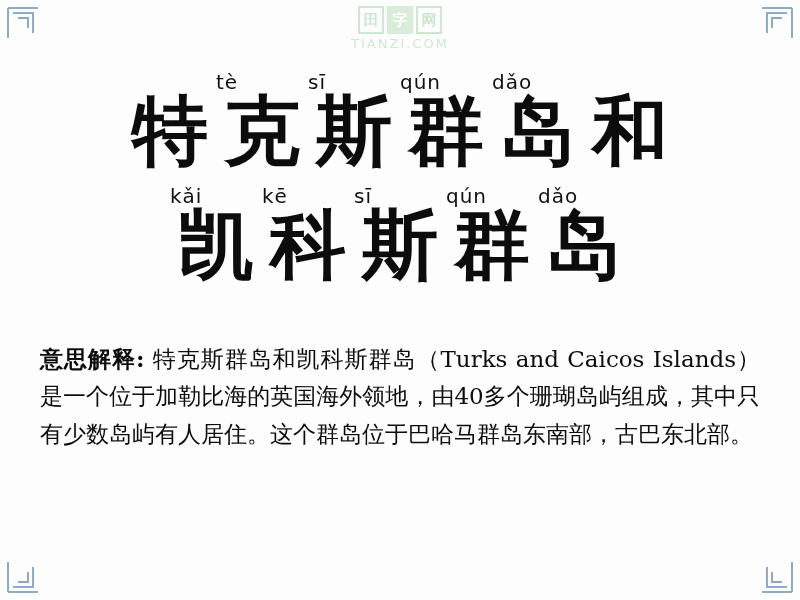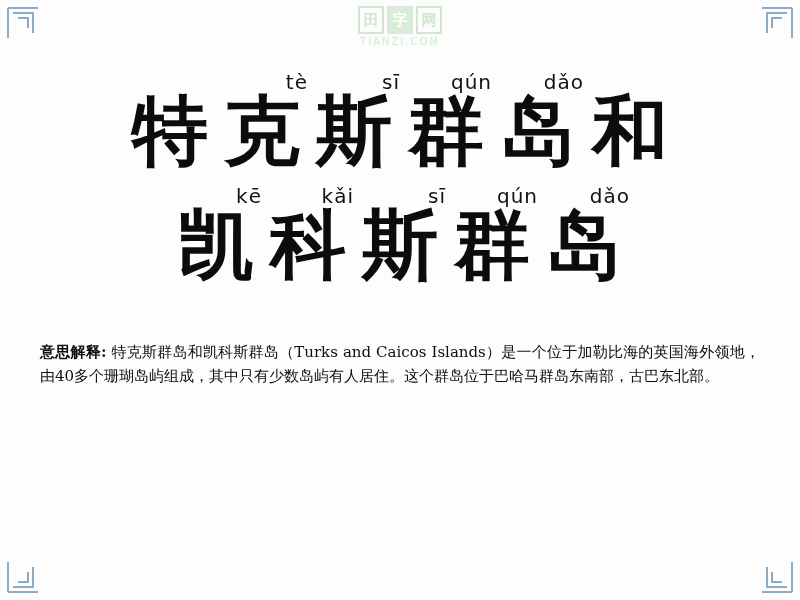--- a/index.html
+++ b/index.html
@@ -60,21 +60,21 @@
     justify-content: center;
     font-weight: bold;
   }
   .watermark .wm-box.filled {
     background: #d9ecd9;
     border-color: #d9ecd9;
     color: #ffffff;
   }
   .watermark .wm-sub {
     margin-top: 3px;
-    font-size: 10px;
+    font-size: 13px;
     letter-spacing: 2px;
     color: #d2e7d2;
     font-family: "DejaVu Sans", sans-serif;
   }
 
   .content {
     position: absolute;
     top: 70px;
     left: 0;
     width: 800px;
@@ -85,21 +85,21 @@
     display: flex;
     justify-content: center;
     align-items: flex-end;
     font-family: "DejaVu Sans", sans-serif;
     font-size: 20px;
     color: #111111;
     letter-spacing: 1px;
   }
   .pinyin-cell {
     width: 92px;
-    text-align: right;
+    text-align: left;
     white-space: pre;
   }
   .hanzi-row {
     display: flex;
     justify-content: center;
     align-items: center;
     margin-top: -4px;
   }
   .hanzi-cell {
     width: 92px;
@@ -112,21 +112,21 @@
   }
   .row2 { margin-top: 12px; }
 
   
   .explanation {
     position: absolute;
     top: 340px;
     left: 40px;
     width: 720px;
     font-family: "DejaVu Serif", serif;
-    font-size: 15px;
+    font-size: 23px;
     line-height: 1.62;
     color: #0d0d0d;
     text-align: justify;
   }
   .explanation .label {
     font-weight: bold;
   }
 </style>
 </head>
 <body>
@@ -182,22 +182,22 @@
     <div class="hanzi-row">
       <div class="hanzi-cell">特</div>
       <div class="hanzi-cell">克</div>
       <div class="hanzi-cell">斯</div>
       <div class="hanzi-cell">群</div>
       <div class="hanzi-cell">岛</div>
       <div class="hanzi-cell">和</div>
     </div>
 
     <div class="pinyin-row row2">
+      <div class="pinyin-cell">kǎi</div>
       <div class="pinyin-cell">kē</div>
-      <div class="pinyin-cell">kǎi</div>
       <div class="pinyin-cell">sī</div>
       <div class="pinyin-cell">qún</div>
       <div class="pinyin-cell">dǎo</div>
     </div>
     <div class="hanzi-row">
       <div class="hanzi-cell">凯</div>
       <div class="hanzi-cell">科</div>
       <div class="hanzi-cell">斯</div>
       <div class="hanzi-cell">群</div>
       <div class="hanzi-cell">岛</div>

